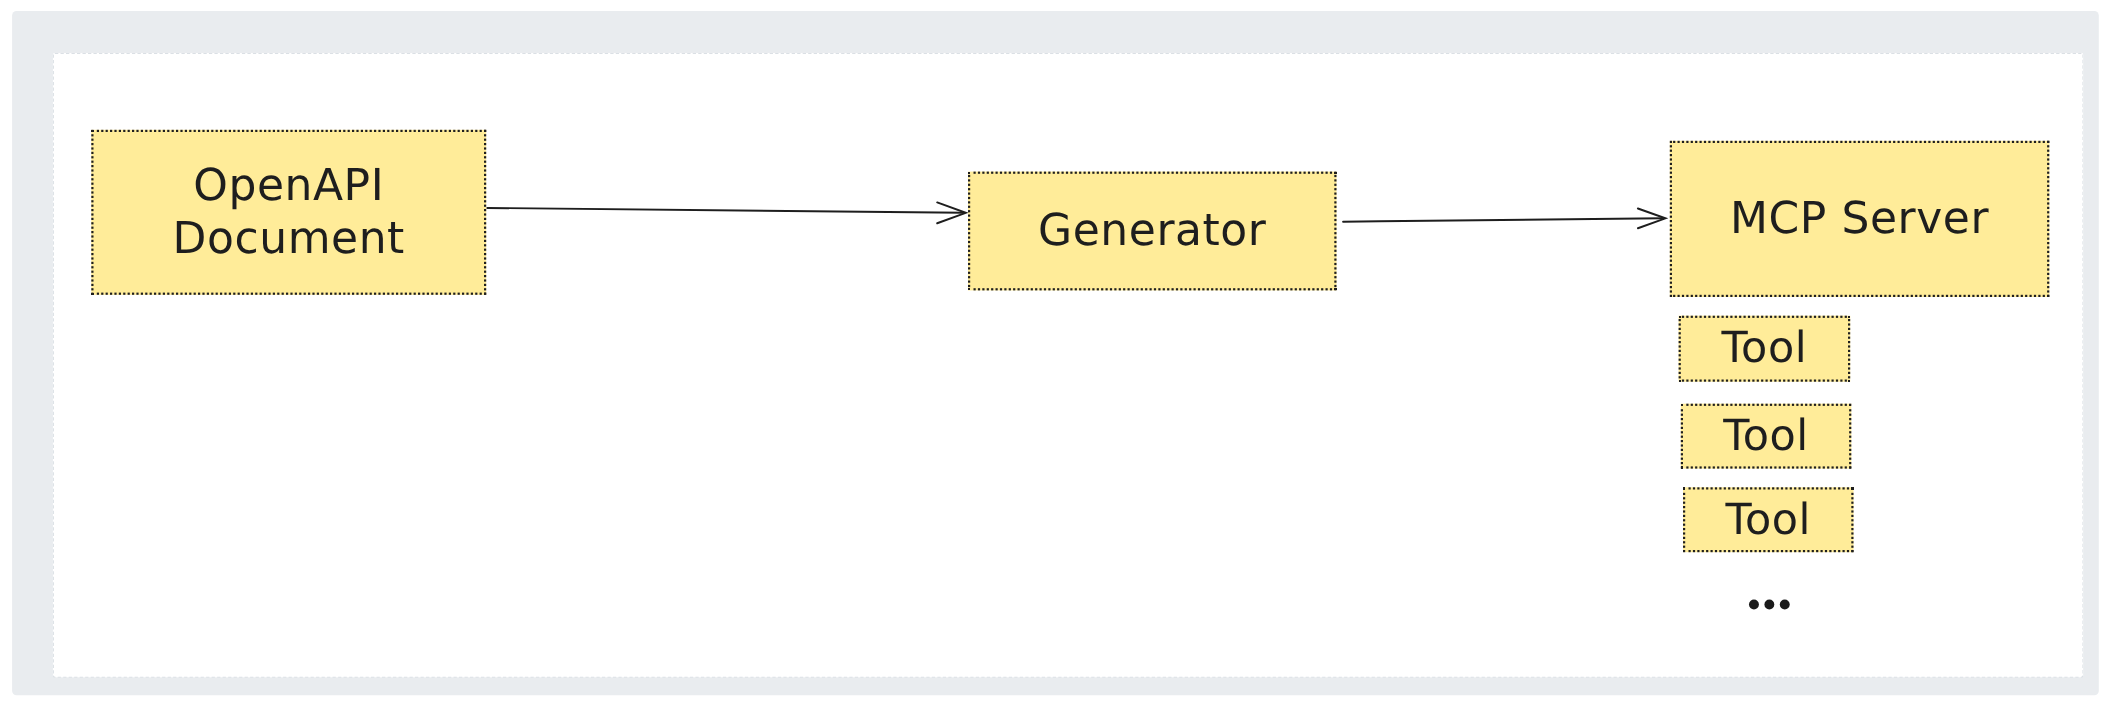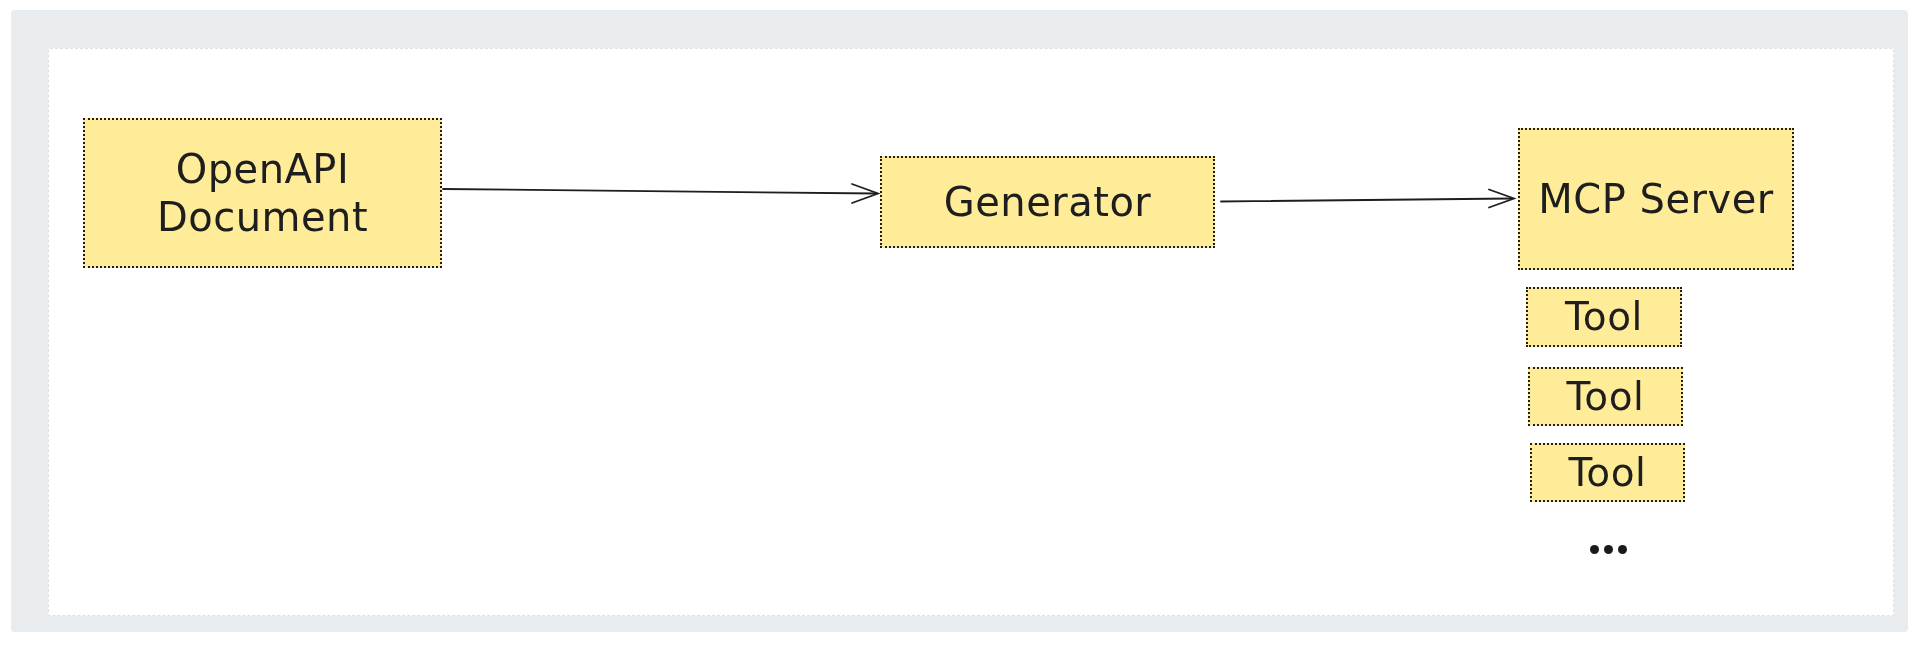--- a/index.html
+++ b/index.html
@@ -41,22 +41,22 @@
   .node-label {
     font-size: 40px;
     line-height: 48px;
     letter-spacing: 0.5px;
     color: #1e1e1e;
     white-space: pre-line;
     text-align: center;
   }
   .node.small .node-label { font-size: 39px; line-height: 42px; }
   #node-openapi   { left: 83px;   top: 118px; width: 359px; height: 150px; }
-  #node-generator { left: 880px;  top: 156px; width: 335px; height: 92px;  }
-  #node-mcp       { left: 1518px; top: 128px; width: 276px; height: 142px; }
+  #node-generator { left: 880px;  top: 156px; width: 335px; height: 108px;  }
+  #node-mcp       { left: 1518px; top: 128px; width: 345px; height: 142px; }
   #node-tool-1    { left: 1526px; top: 287px; width: 156px; height: 60px;  }
   #node-tool-2    { left: 1528px; top: 367px; width: 155px; height: 59px;  }
   #node-tool-3    { left: 1530px; top: 443px; width: 155px; height: 59px;  }
   .ellipsis {
     position: absolute;
     left: 1590px; top: 545px;
     display: flex;
     gap: 5px;
     align-items: center;
   }

